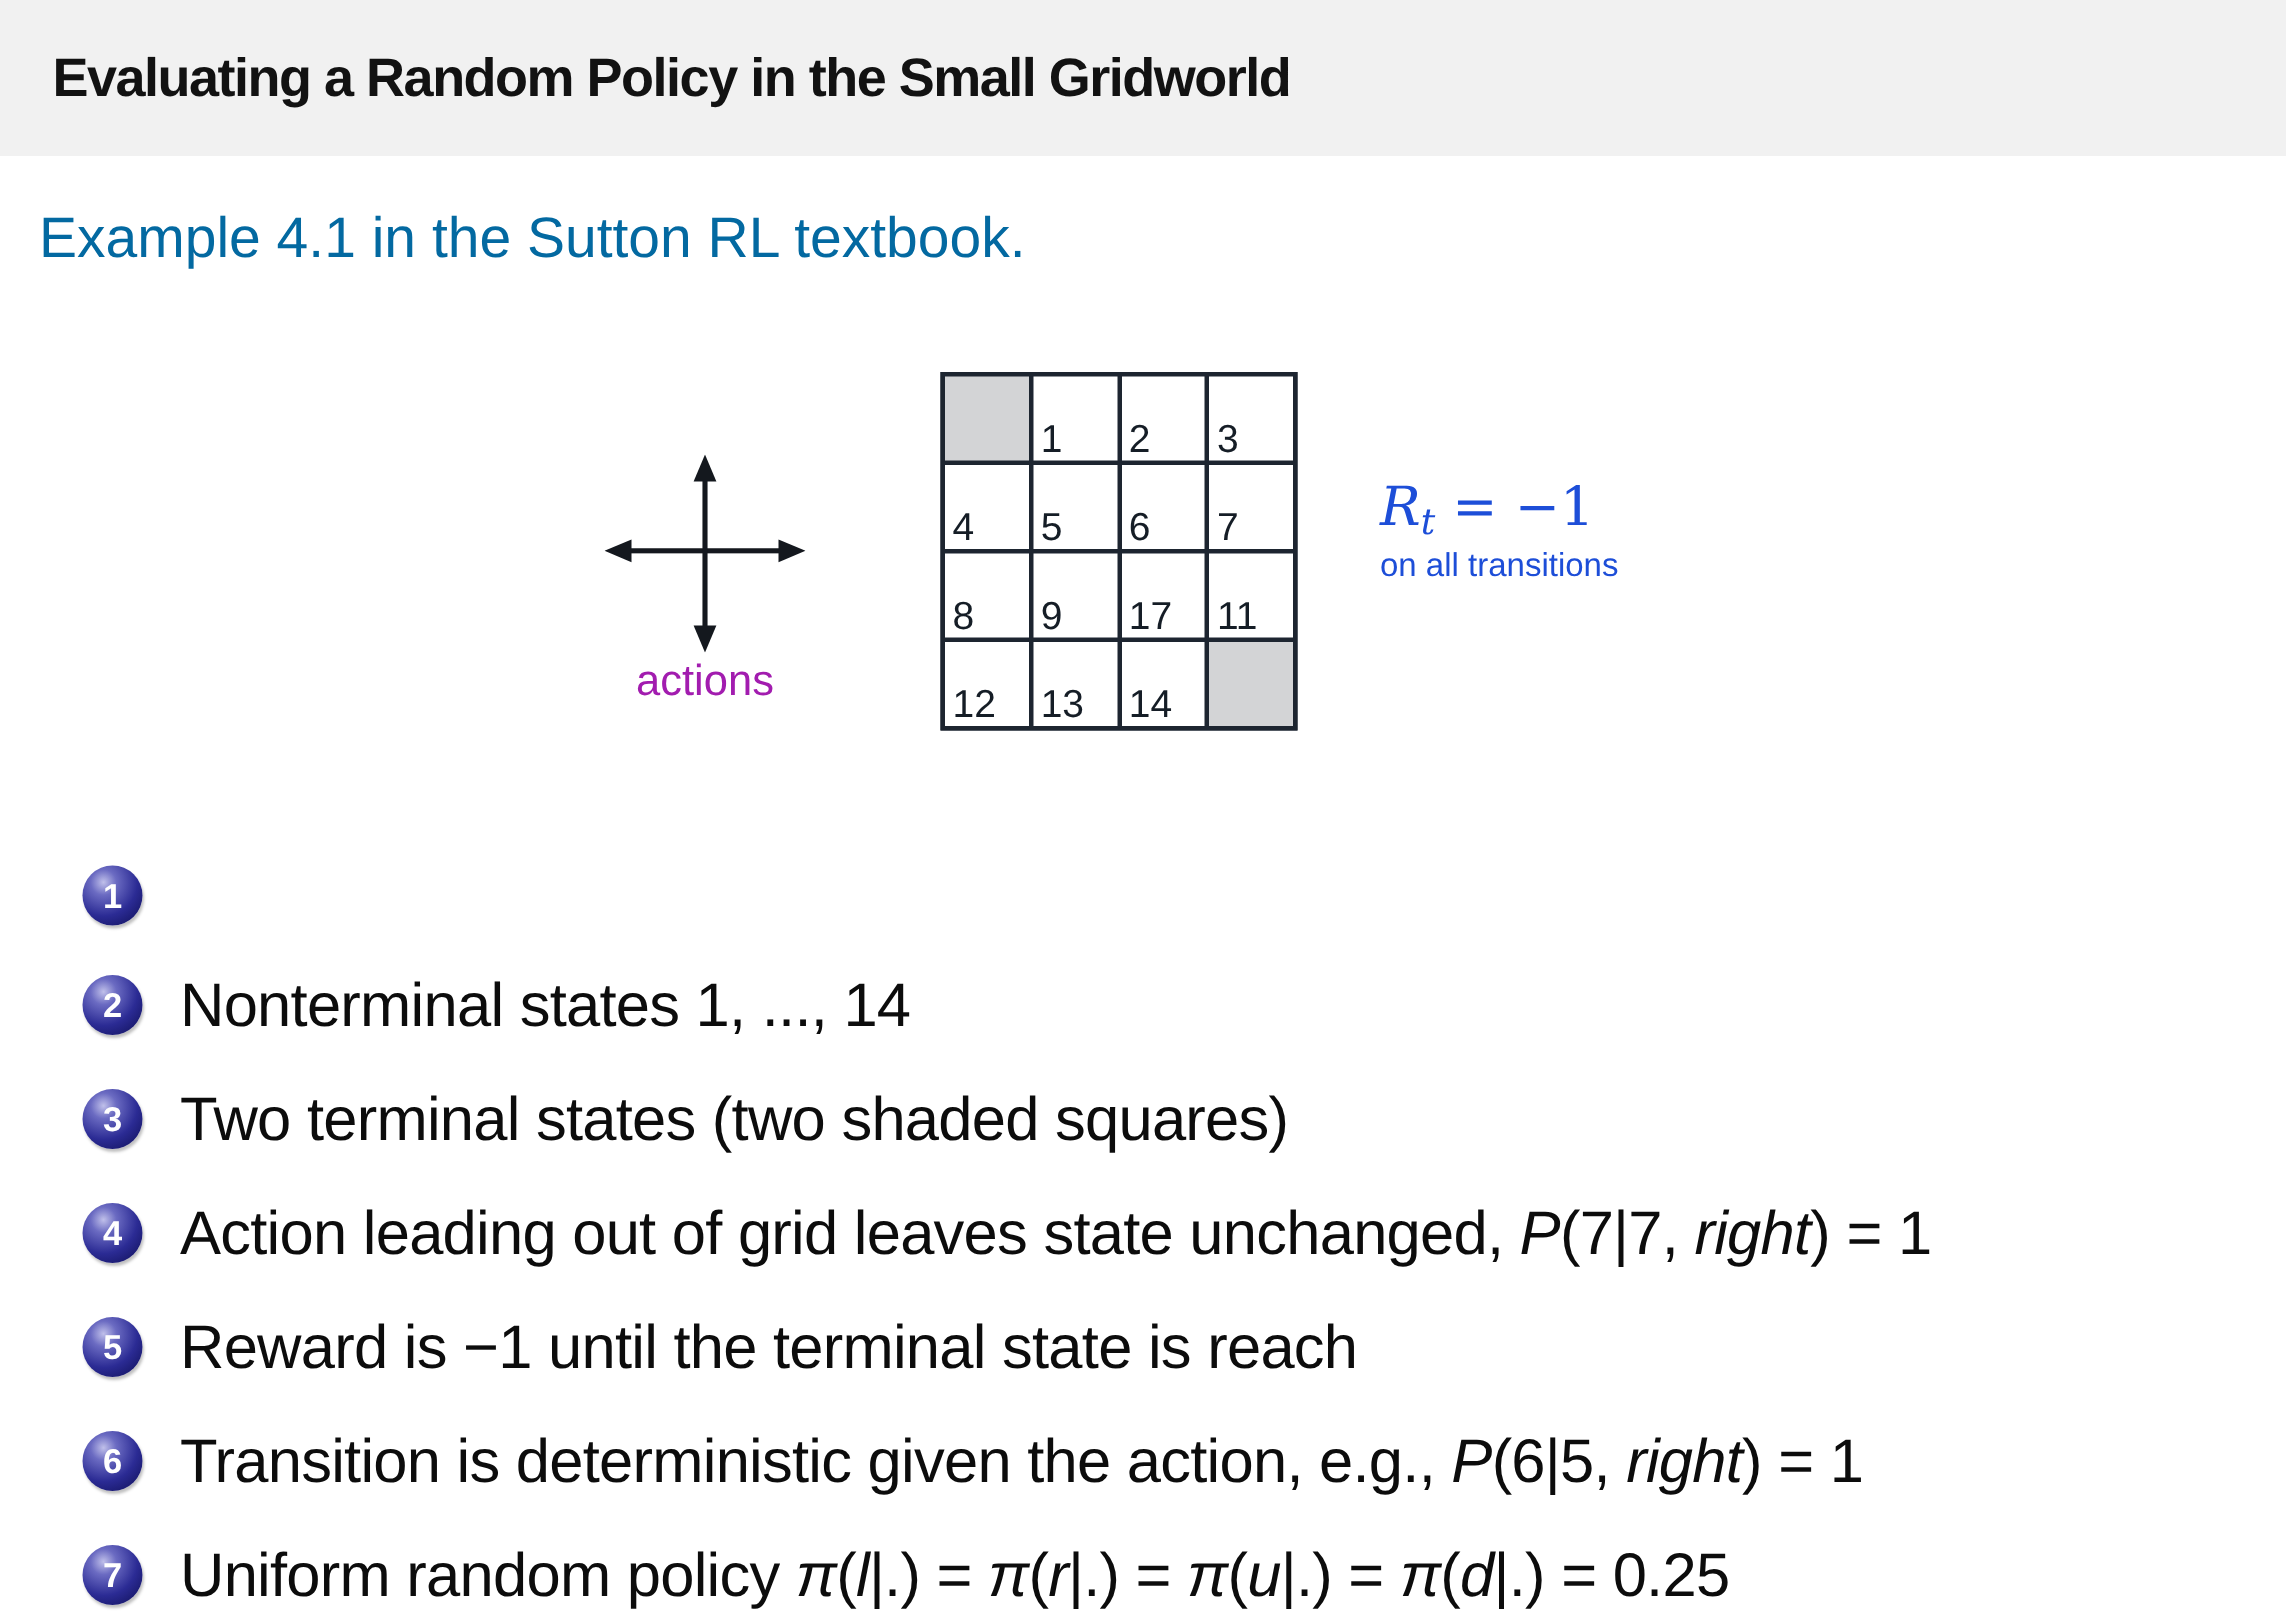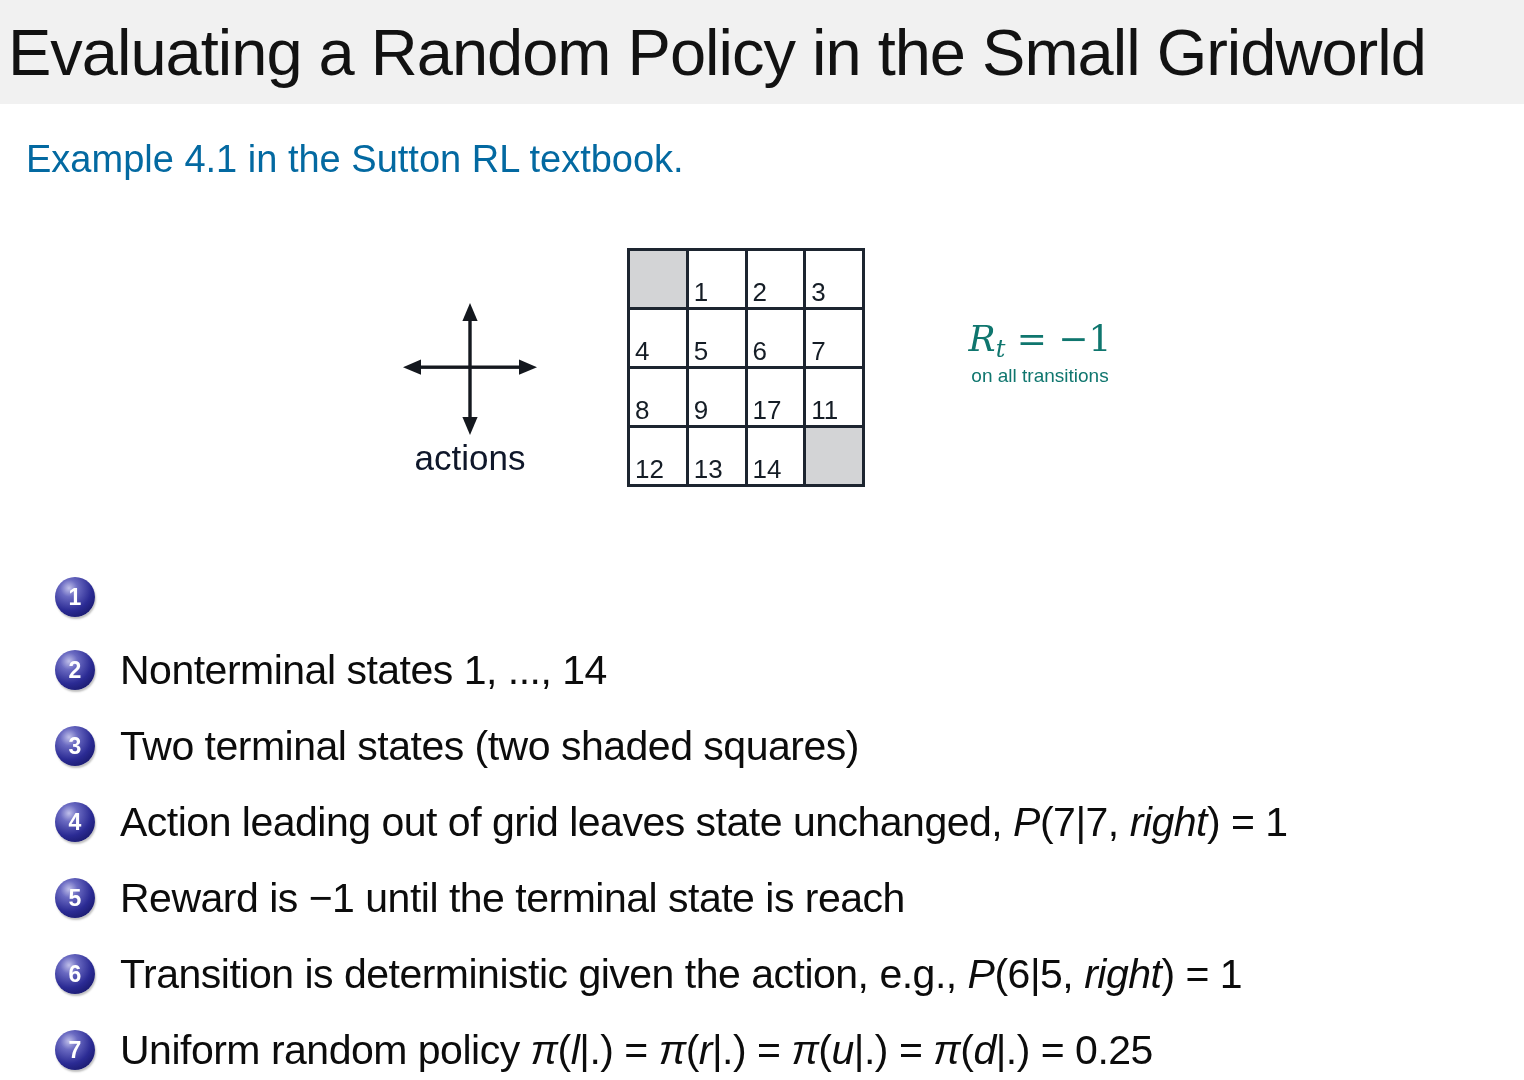--- a/index.html
+++ b/index.html
@@ -17,23 +17,23 @@
   
   .title-bar {
     position: absolute;
     left: 0; top: 0;
     width: 1524px; height: 104px;
     background: #f1f1f1;
     display: flex;
     align-items: center;
   }
   .title-bar h1 {
-    padding-left: 8px;
-    font-size: 65px;
-    font-weight: normal;
+    padding-left: 35px;
+    font-size: 36px;
+    font-weight: bold;
     letter-spacing: -1px;
     color: #121212;
     white-space: nowrap;
   }
 
   
   .subtitle {
     position: absolute;
     left: 26px; top: 138px;
     font-size: 38px;
@@ -44,22 +44,22 @@
   
   .actions-cross {
     position: absolute;
     left: 403px; top: 303px;
     width: 134px; height: 132px;
   }
   .actions-label {
     position: absolute;
     left: 470px; top: 438px;
     transform: translateX(-50%);
-    font-size: 35px;
-    color: #0f172a;
+    font-size: 29px;
+    color: #a21caf;
   }
 
   
   .gridworld {
     position: absolute;
     left: 627px; top: 248px;
     width: 238px; height: 239px;
     background: #1d2530;
     border: 3px solid #1d2530;
     display: grid;
@@ -75,36 +75,35 @@
     font-size: 26px;
     color: #151d26;
     line-height: 1;
   }
 
   
   .reward {
     position: absolute;
     left: 920px; top: 320px;
     width: 240px;
-    text-align: center;
-    color: #0f766e;
+    color: #1d4ed8;
   }
   .reward-formula {
     font-family: "DejaVu Serif", "Liberation Serif", serif;
     font-size: 36px;
     line-height: 1.05;
   }
   .reward-formula .var { font-style: italic; }
   .reward-formula sub {
     font-style: italic;
     font-size: 24px;
     vertical-align: -6px;
   }
   .reward-caption {
-    font-size: 19px;
+    font-size: 22px;
     margin-top: 3px;
     white-space: nowrap;
   }
 
   
   .bullet-list {
     position: absolute;
     left: 55px; top: 574px;
     right: 10px;
     display: flex;

